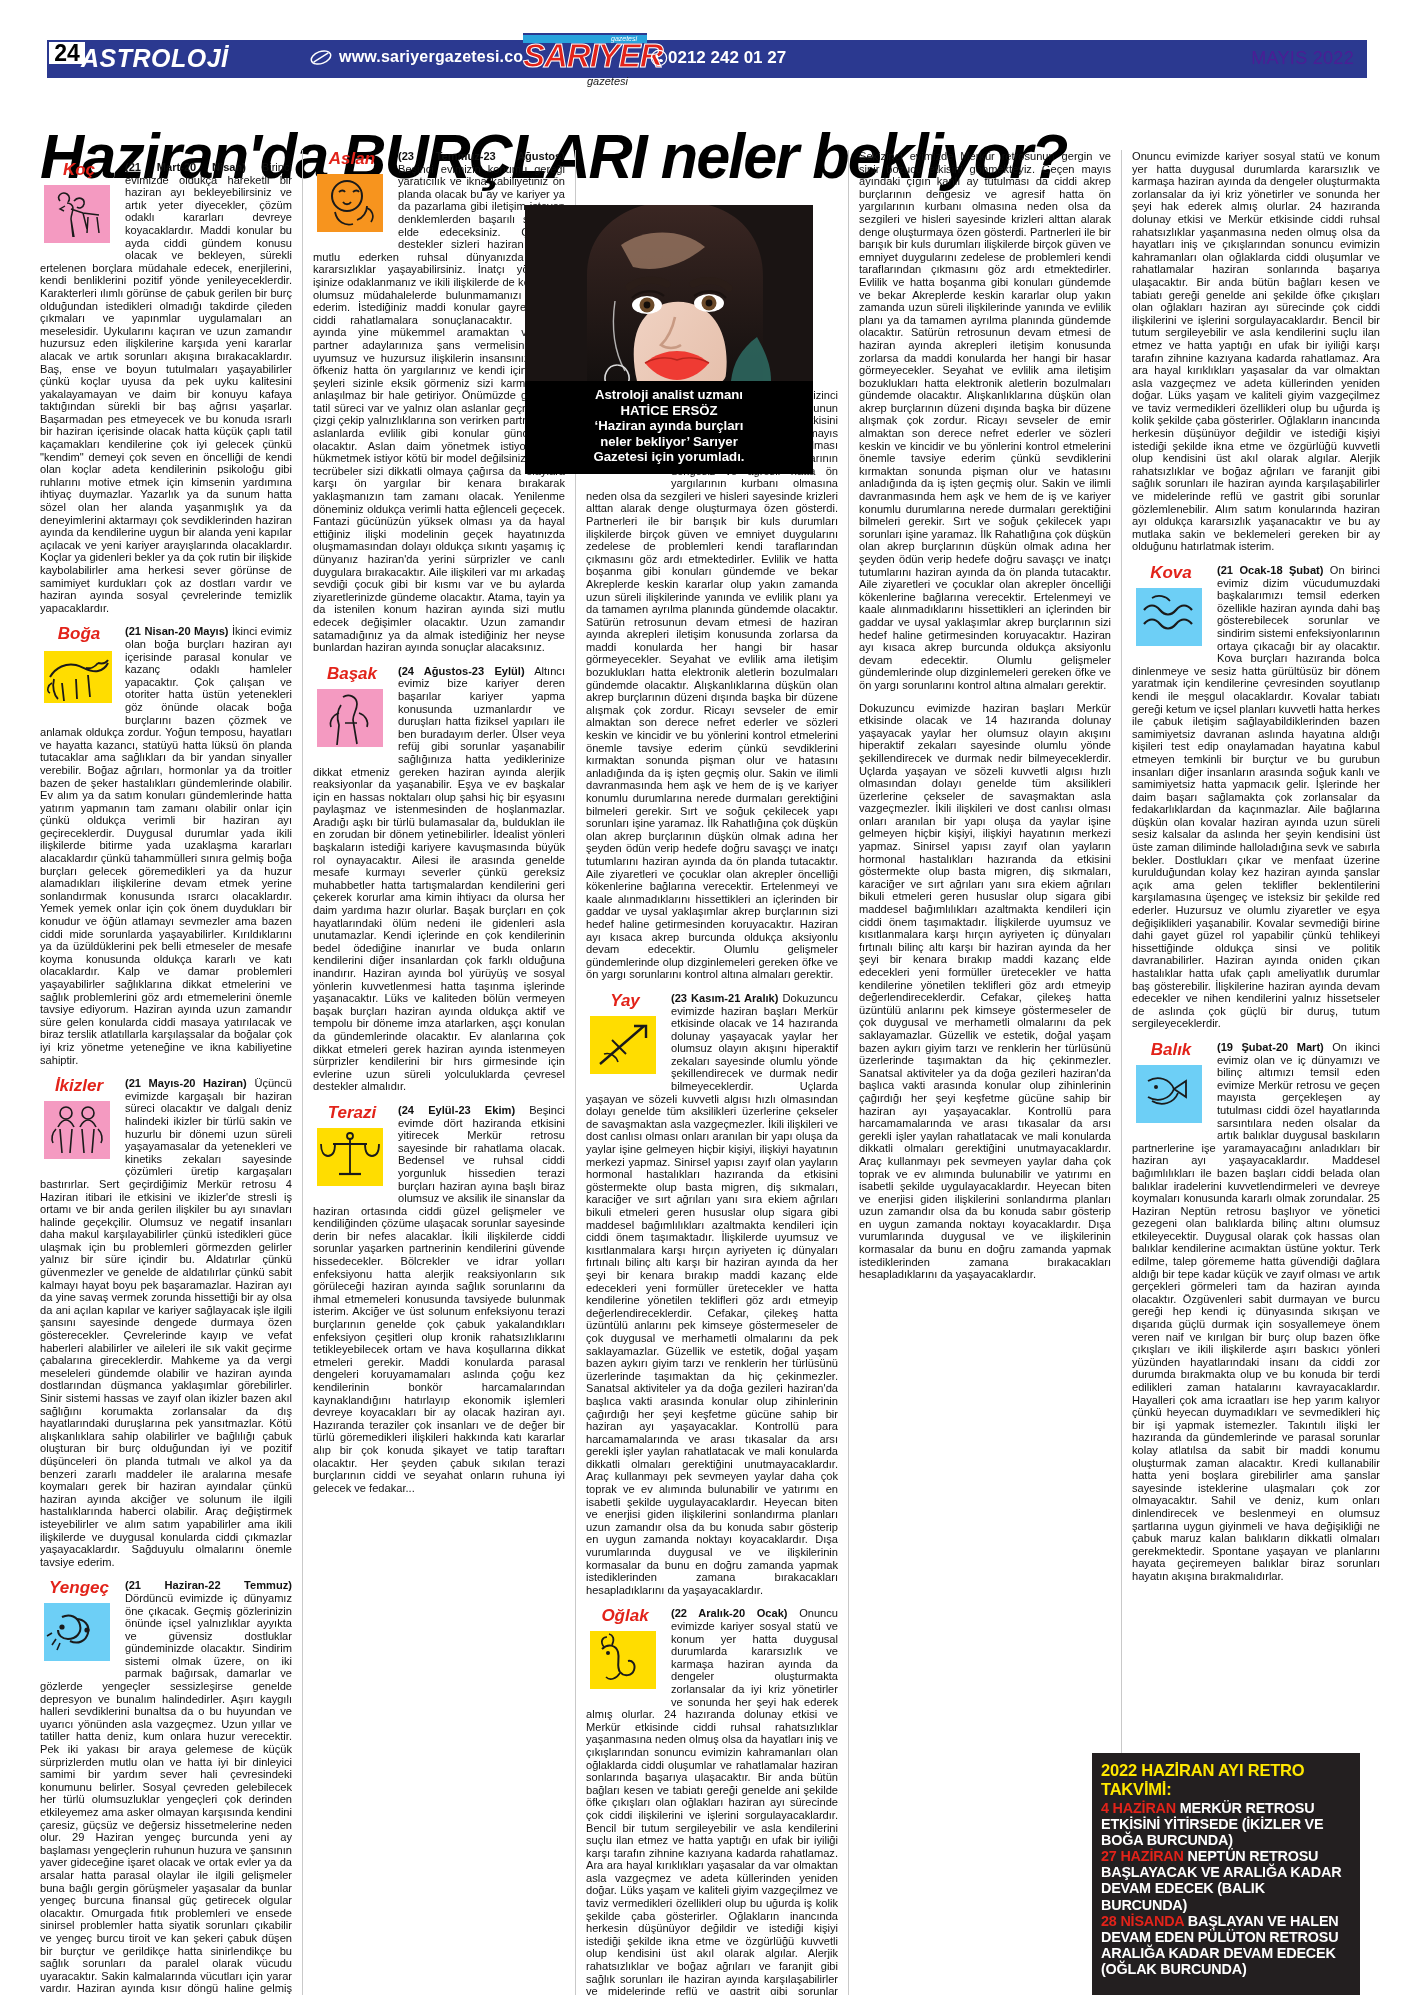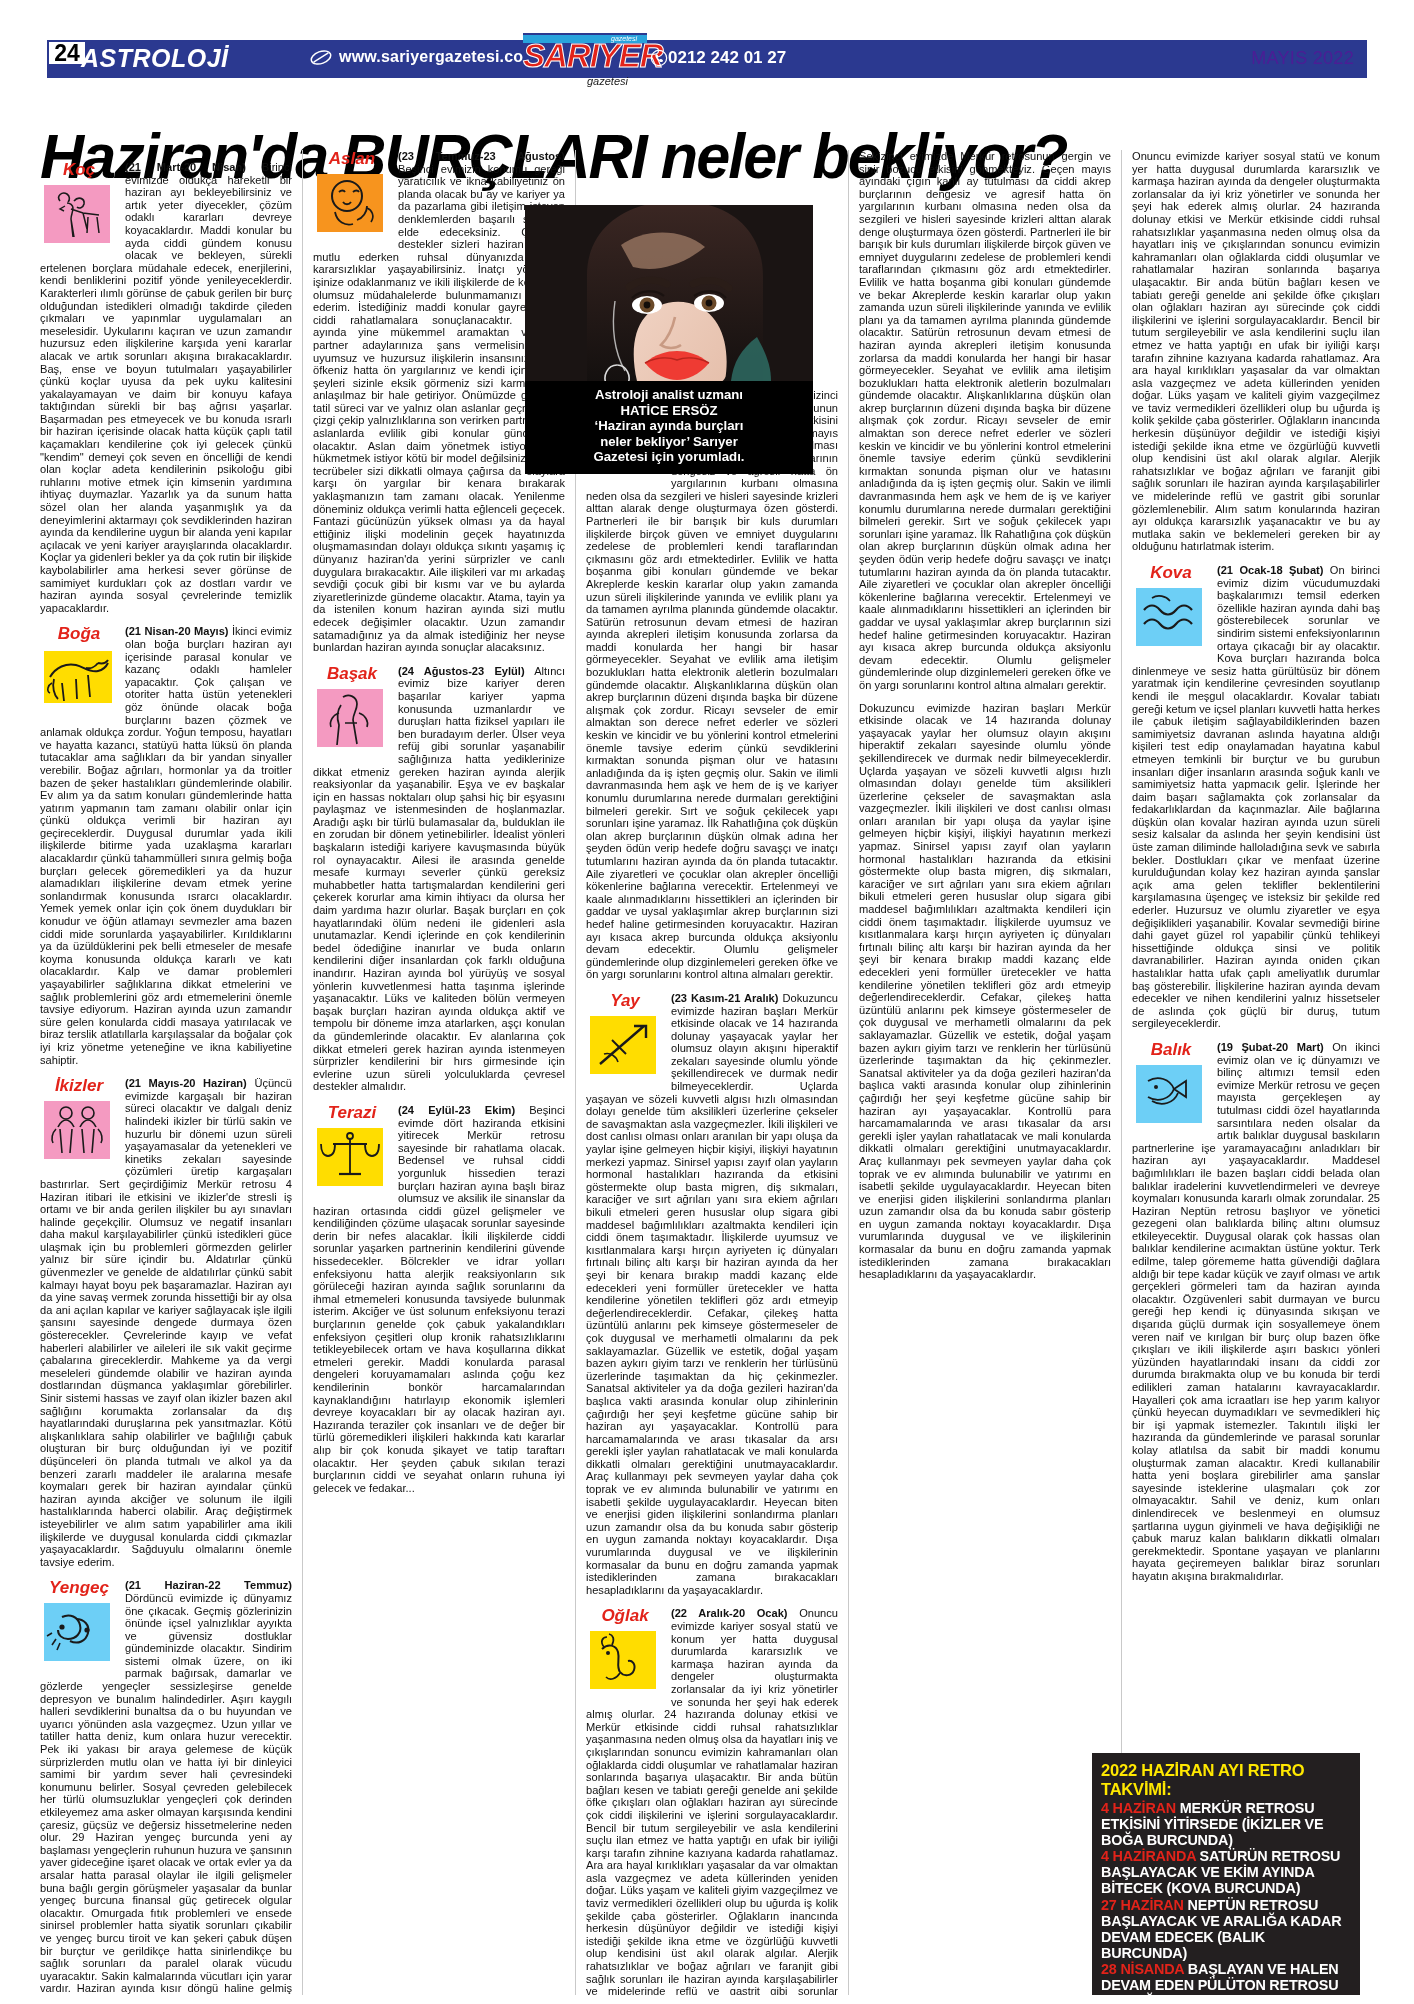--- a/index.html
+++ b/index.html
@@ -406,18 +406,17 @@
       <span class="cap-line cap-name">HATİCE ERSÖZ</span>
       <span class="cap-line">‘Haziran ayında burçları</span>
       <span class="cap-line">neler bekliyor’ Sarıyer</span>
       <span class="cap-line">Gazetesi için yorumladı.</span>
     </div>
   </div>
 
   <div class="retro">
     <div class="retro-title">2022 HAZİRAN AYI RETRO TAKVİMİ:</div>
     <div class="retro-line"><span class="rd">4 HAZİRAN</span><span> MERKÜR RETROSU ETKİSİNİ YİTİRSEDE (İKİZLER VE BOĞA BURCUNDA)</span></div>
-    <div class="retro-line"><span class="rd">4 HAZİRANDA</span><span> SATÜRÜN RETROSU BAŞLAYACAK VE EKİM AYINDA BİTECEK (KOVA BURCUNDA)</span></div>
     <div class="retro-line"><span class="rd">27 HAZİRAN</span><span> NEPTÜN RETROSU BAŞLAYACAK VE ARALIĞA KADAR DEVAM EDECEK (BALIK BURCUNDA)</span></div>
     <div class="retro-line"><span class="rd">28 NİSANDA</span><span> BAŞLAYAN VE HALEN DEVAM EDEN PÜLÜTON RETROSU ARALIĞA KADAR DEVAM EDECEK (OĞLAK BURCUNDA)</span></div>
   </div>
 
 </div>
 
 </body></html>

